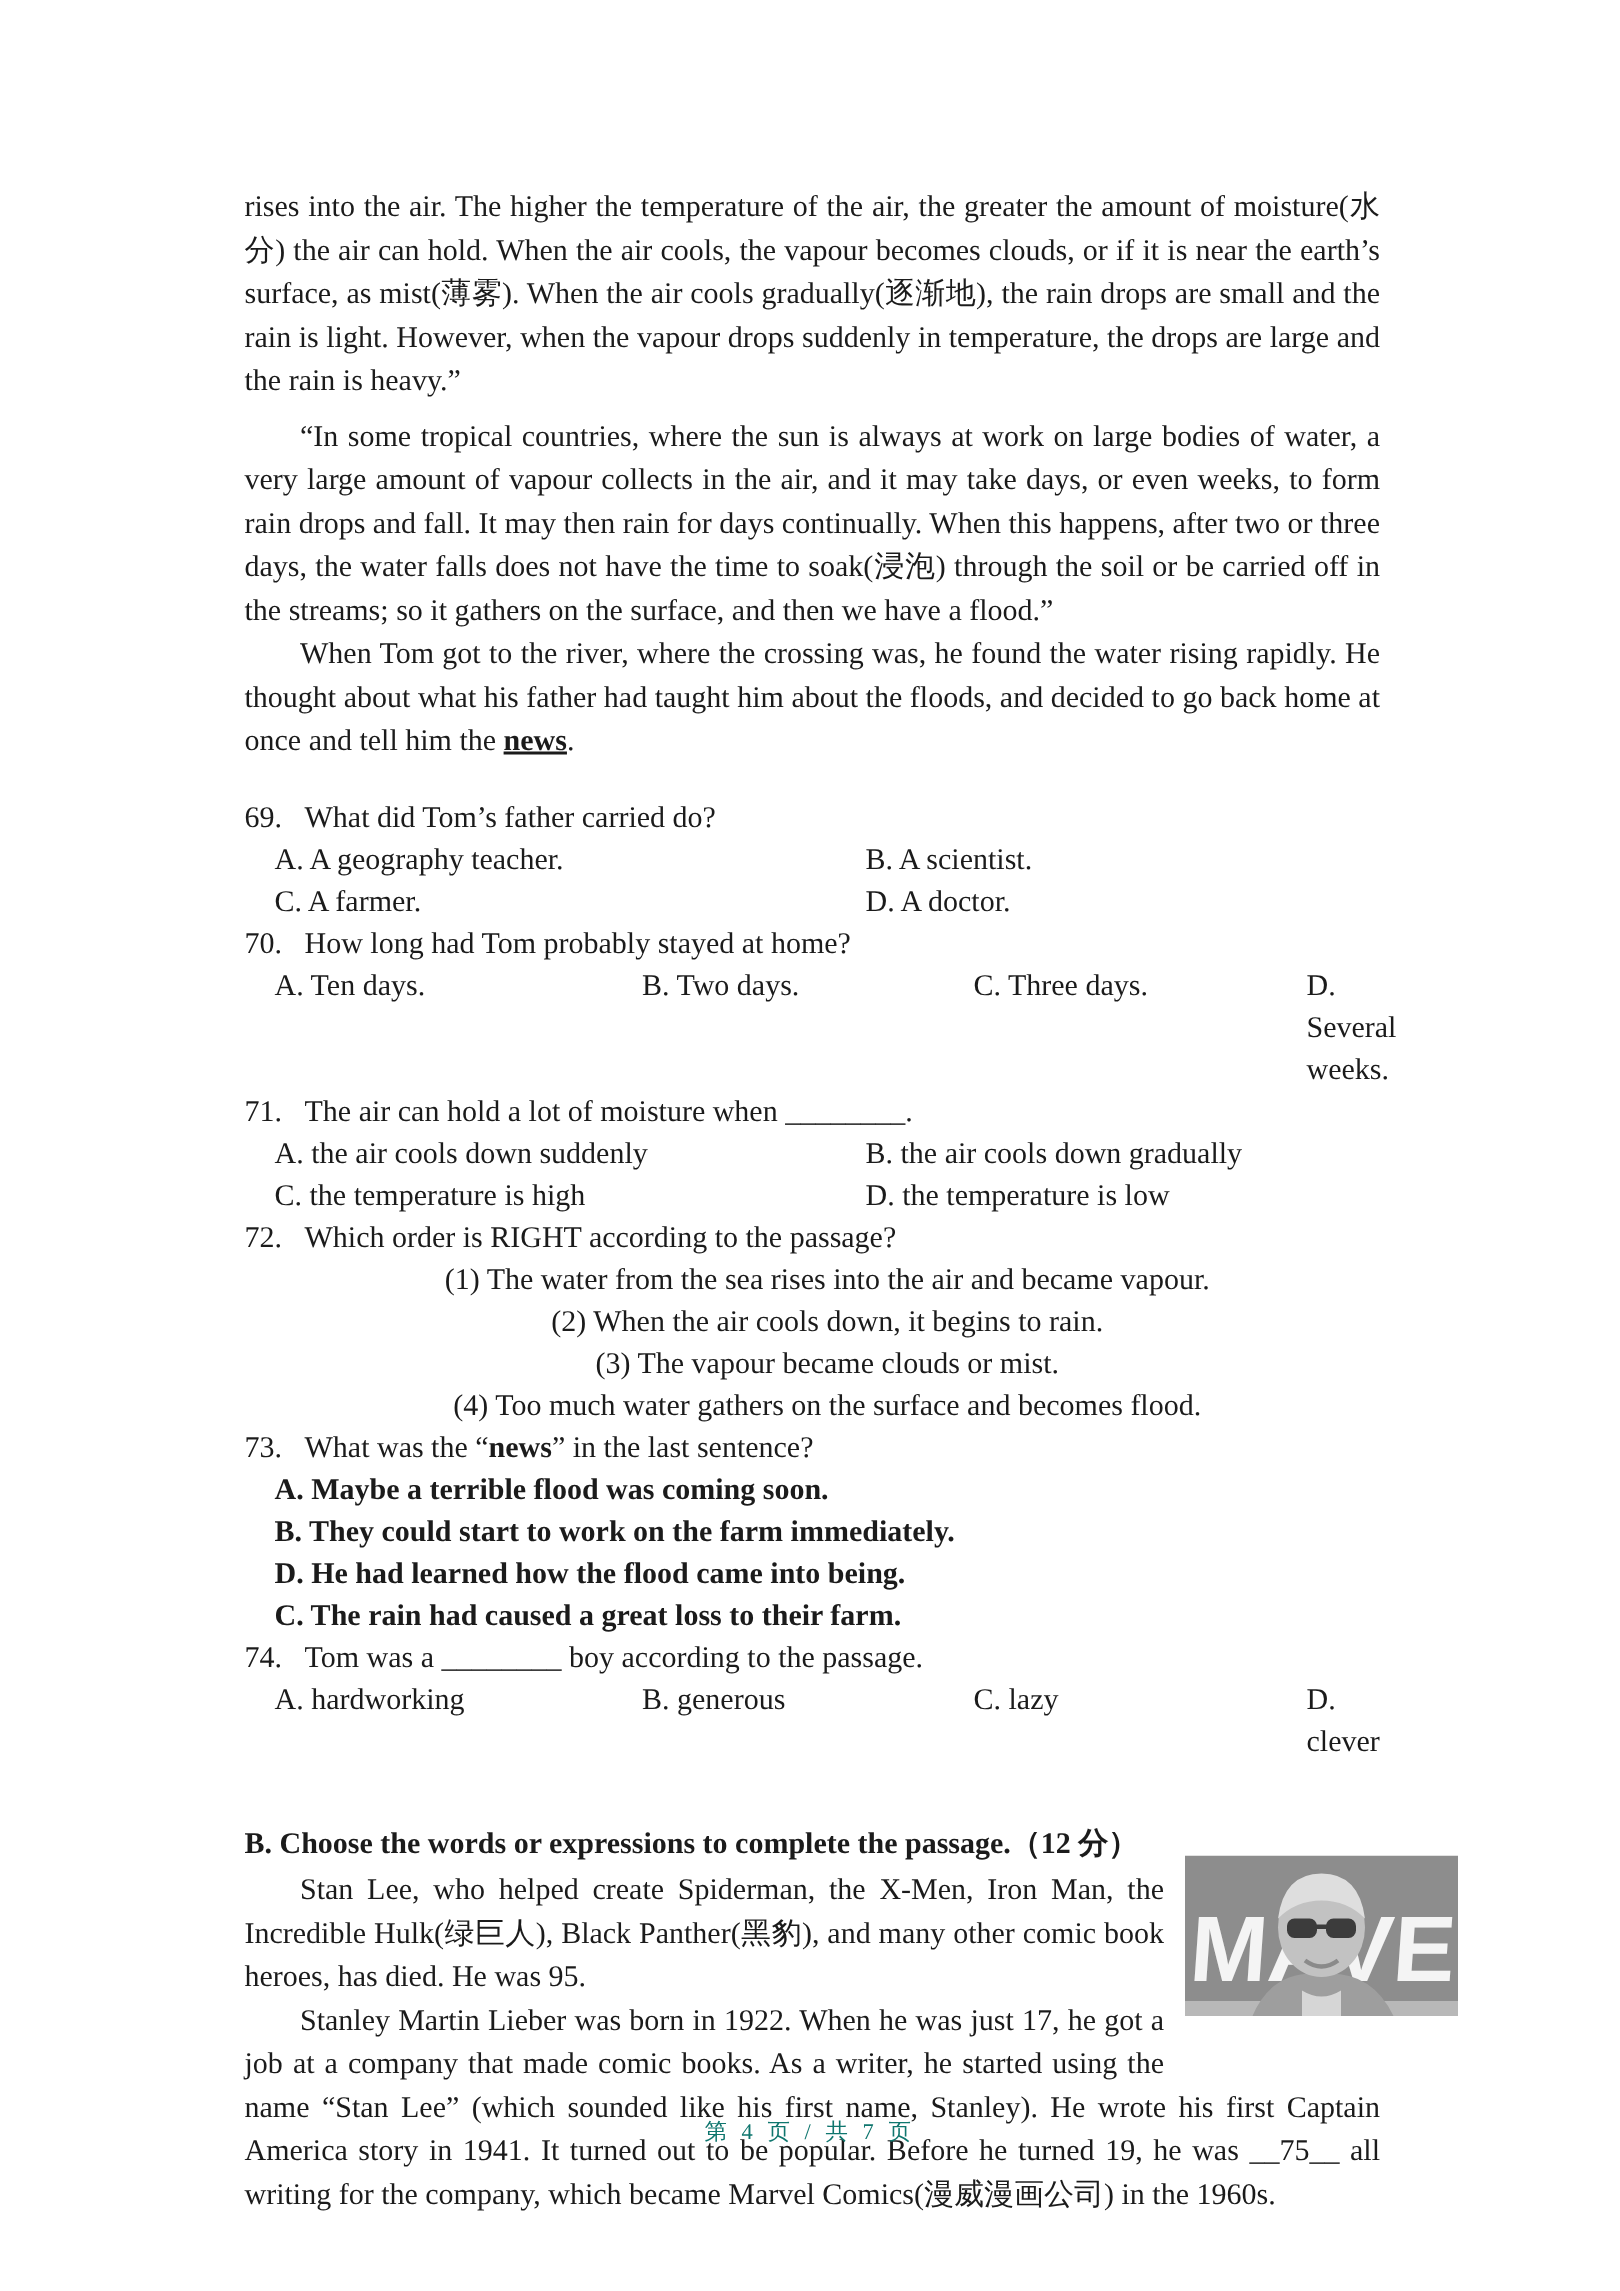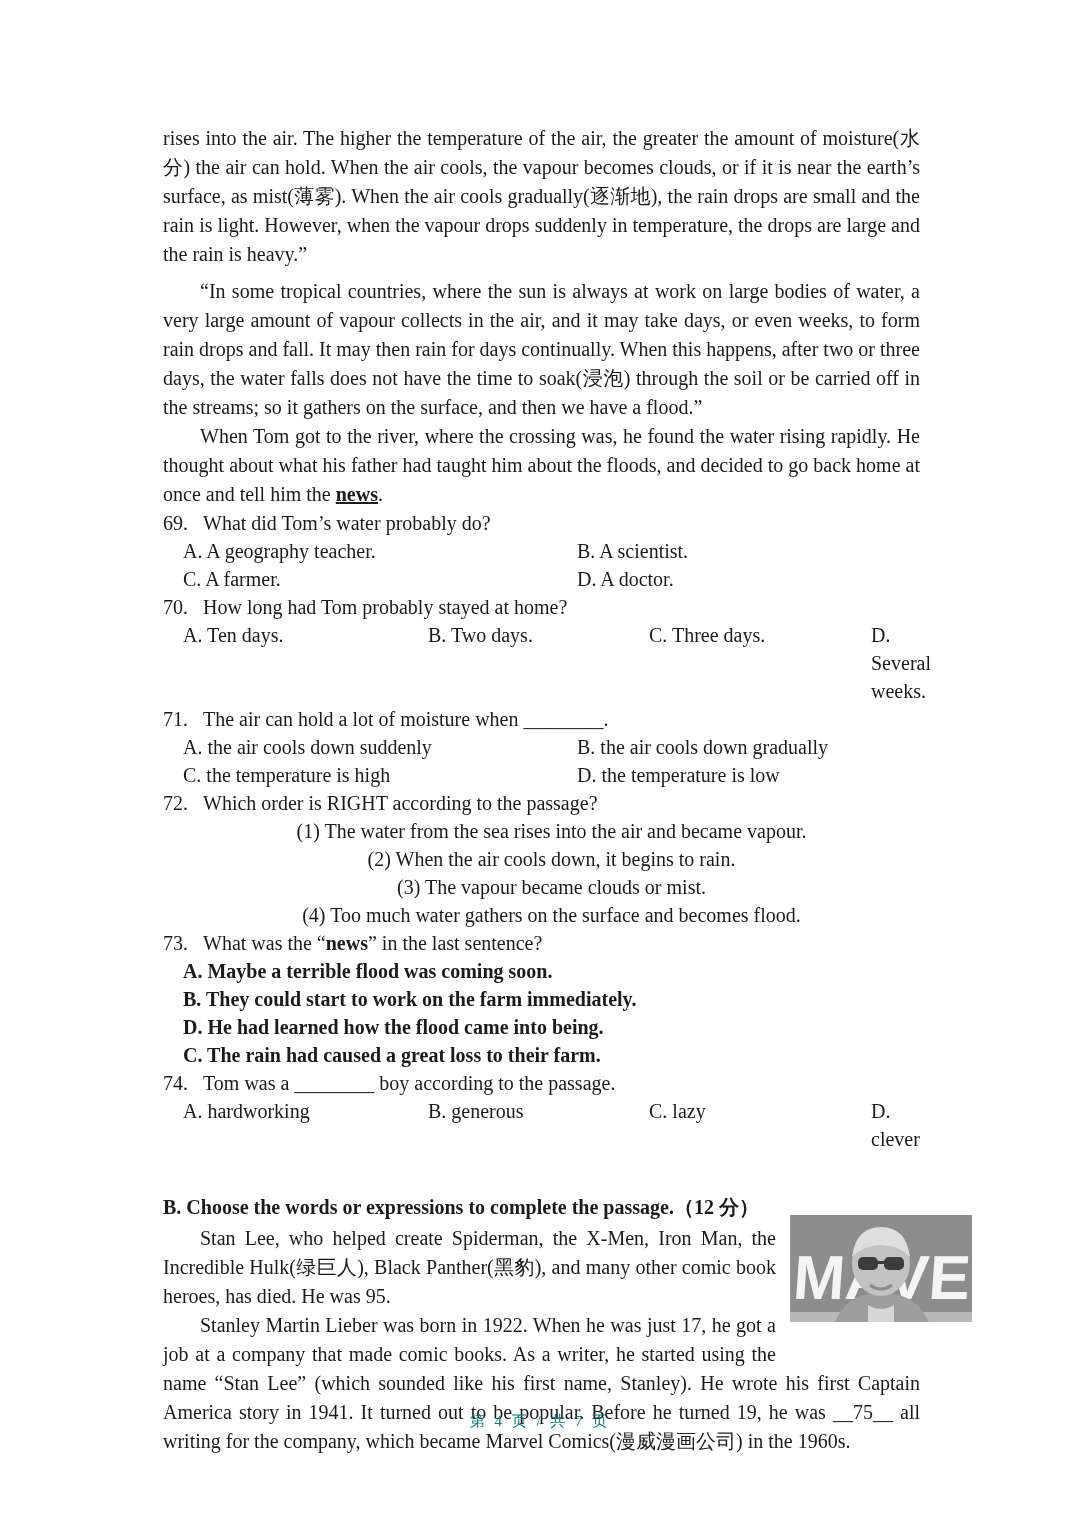--- a/index.html
+++ b/index.html
@@ -16,21 +16,21 @@
     font-size: 20px;
     line-height: 29px;
     text-align: justify;
     margin: 0;
   }
   .para.indent { text-indent: 37px; }
   .para.mt { margin-top: 8px; }
   .kw-bold-underline { font-weight: bold; text-decoration: underline; }
   .kw-bold { font-weight: bold; }
 
-  .questions { font-size: 20px; line-height: 28px; }
+  .questions { margin-top: 22px; font-size: 20px; line-height: 28px; }
   .q { margin: 0; }
   .qline { display: flex; }
   .qnum { flex: 0 0 40px; }
   .qtext { flex: 1; }
   .subline { padding-left: 20px; text-align: center; }
   .opts { padding-left: 20px; }
   .opts.cols2 { display: grid; grid-template-columns: 394px 1fr; }
   .opts.cols4 { display: grid; grid-template-columns: 209px 185px 186px 1fr; gap: 36px; }
   .opts.col1 .opt { display: block; font-weight: bold; }
   .opt { display: block; }
@@ -69,21 +69,21 @@
 
     <p class="para">rises into the air. The higher the temperature of the air, the greater the amount of moisture(水分) the air can hold. When the air cools, the vapour becomes clouds, or if it is near the earth’s surface, as mist(薄雾). When the air cools gradually(逐渐地), the rain drops are small and the rain is light. However, when the vapour drops suddenly in temperature, the drops are large and the rain is heavy.”</p>
     <p class="para indent mt">“In some tropical countries, where the sun is always at work on large bodies of water, a very large amount of vapour collects in the air, and it may take days, or even weeks, to form rain drops and fall. It may then rain for days continually. When this happens, after two or three days, the water falls does not have the time to soak(浸泡) through the soil or be carried off in the streams; so it gathers on the surface, and then we have a flood.”</p>
     <p class="para indent"><span>When Tom got to the river, where the crossing was, he found the water rising rapidly. He thought about what his father had taught him about the floods, and decided to go back home at once and tell him the </span><span class="kw-bold-underline">news</span><span>.</span></p>
 
     <div class="questions">
 
       <div class="q">
         <div class="qline">
           <span class="qnum">69.</span>
-          <span class="qtext">What did Tom’s water probably do?</span>
+          <span class="qtext">What did Tom’s father carried do?</span>
         </div>
         <div class="opts cols2">
           <span class="opt">A. A geography teacher.</span>
           <span class="opt">B. A scientist.</span>
           <span class="opt">C. A farmer.</span>
           <span class="opt">D. A doctor.</span>
         </div>
       </div>
 
       <div class="q">

